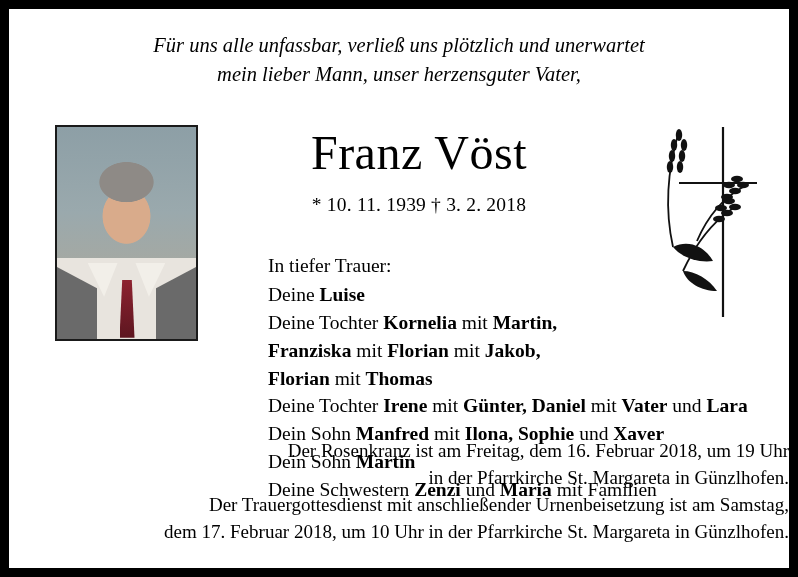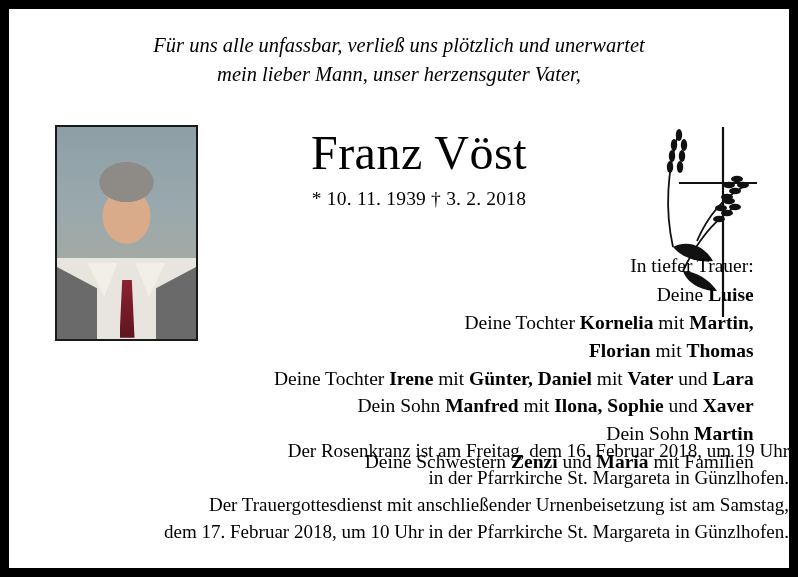--- a/index.html
+++ b/index.html
@@ -105,32 +105,32 @@
     letter-spacing: 0.5px;
     line-height: 1.1;
   }
   .nickname {
     font-size: 19px;
     font-style: italic;
     margin-top: 10px;
   }
   .dates {
     font-size: 19.5px;
-    margin-top: 8px;
+    margin-top: 14px;
     letter-spacing: 0.2px;
   }
 
   
   .mourners {
     position: absolute;
-    left: 265px;
+    left: 259px;
     top: 243px;
     font-size: 19.5px;
     line-height: 1.43;
-    text-align: right;
+    text-align: left;
   }
   .mourners .lead { margin-bottom: 1px; }
   .mourners b { font-weight: bold; }
 
   
   .emblem {
     position: absolute;
     right: 30px;
     top: 112px;
     width: 120px;
@@ -215,20 +215,21 @@
           <ellipse cx="82" cy="87" rx="6" ry="3.2"></ellipse>
         </g>
       </svg>
     </div>
 
     <div class="mourners">
       <div class="lead">In tiefer Trauer:</div>
       <div id="mourner-lines">
           <div><span>Deine </span><b>Luise</b></div>
           <div><span>Deine Tochter </span><b>Kornelia</b><span> mit </span><b>Martin,</b></div>
+          <div><b>Franziska</b><span> mit </span><b>Florian</b><span> mit </span><b>Jakob,</b></div>
           <div><b>Florian</b><span> mit </span><b>Thomas</b></div>
           <div><span>Deine Tochter </span><b>Irene</b><span> mit </span><b>Günter, Daniel</b><span> mit </span><b>Vater</b><span> und </span><b>Lara</b></div>
           <div><span>Dein Sohn </span><b>Manfred</b><span> mit </span><b>Ilona, Sophie</b><span> und </span><b>Xaver</b></div>
           <div><span>Dein Sohn </span><b>Martin</b></div>
           <div><span>Deine Schwestern </span><b>Zenzi</b><span> und </span><b>Maria</b><span> mit Familien</span></div>
         </div>
     </div>
 
     <div class="footer">
       <div>Der Rosenkranz ist am Freitag, dem 16. Februar 2018, um 19 Uhr</div>

